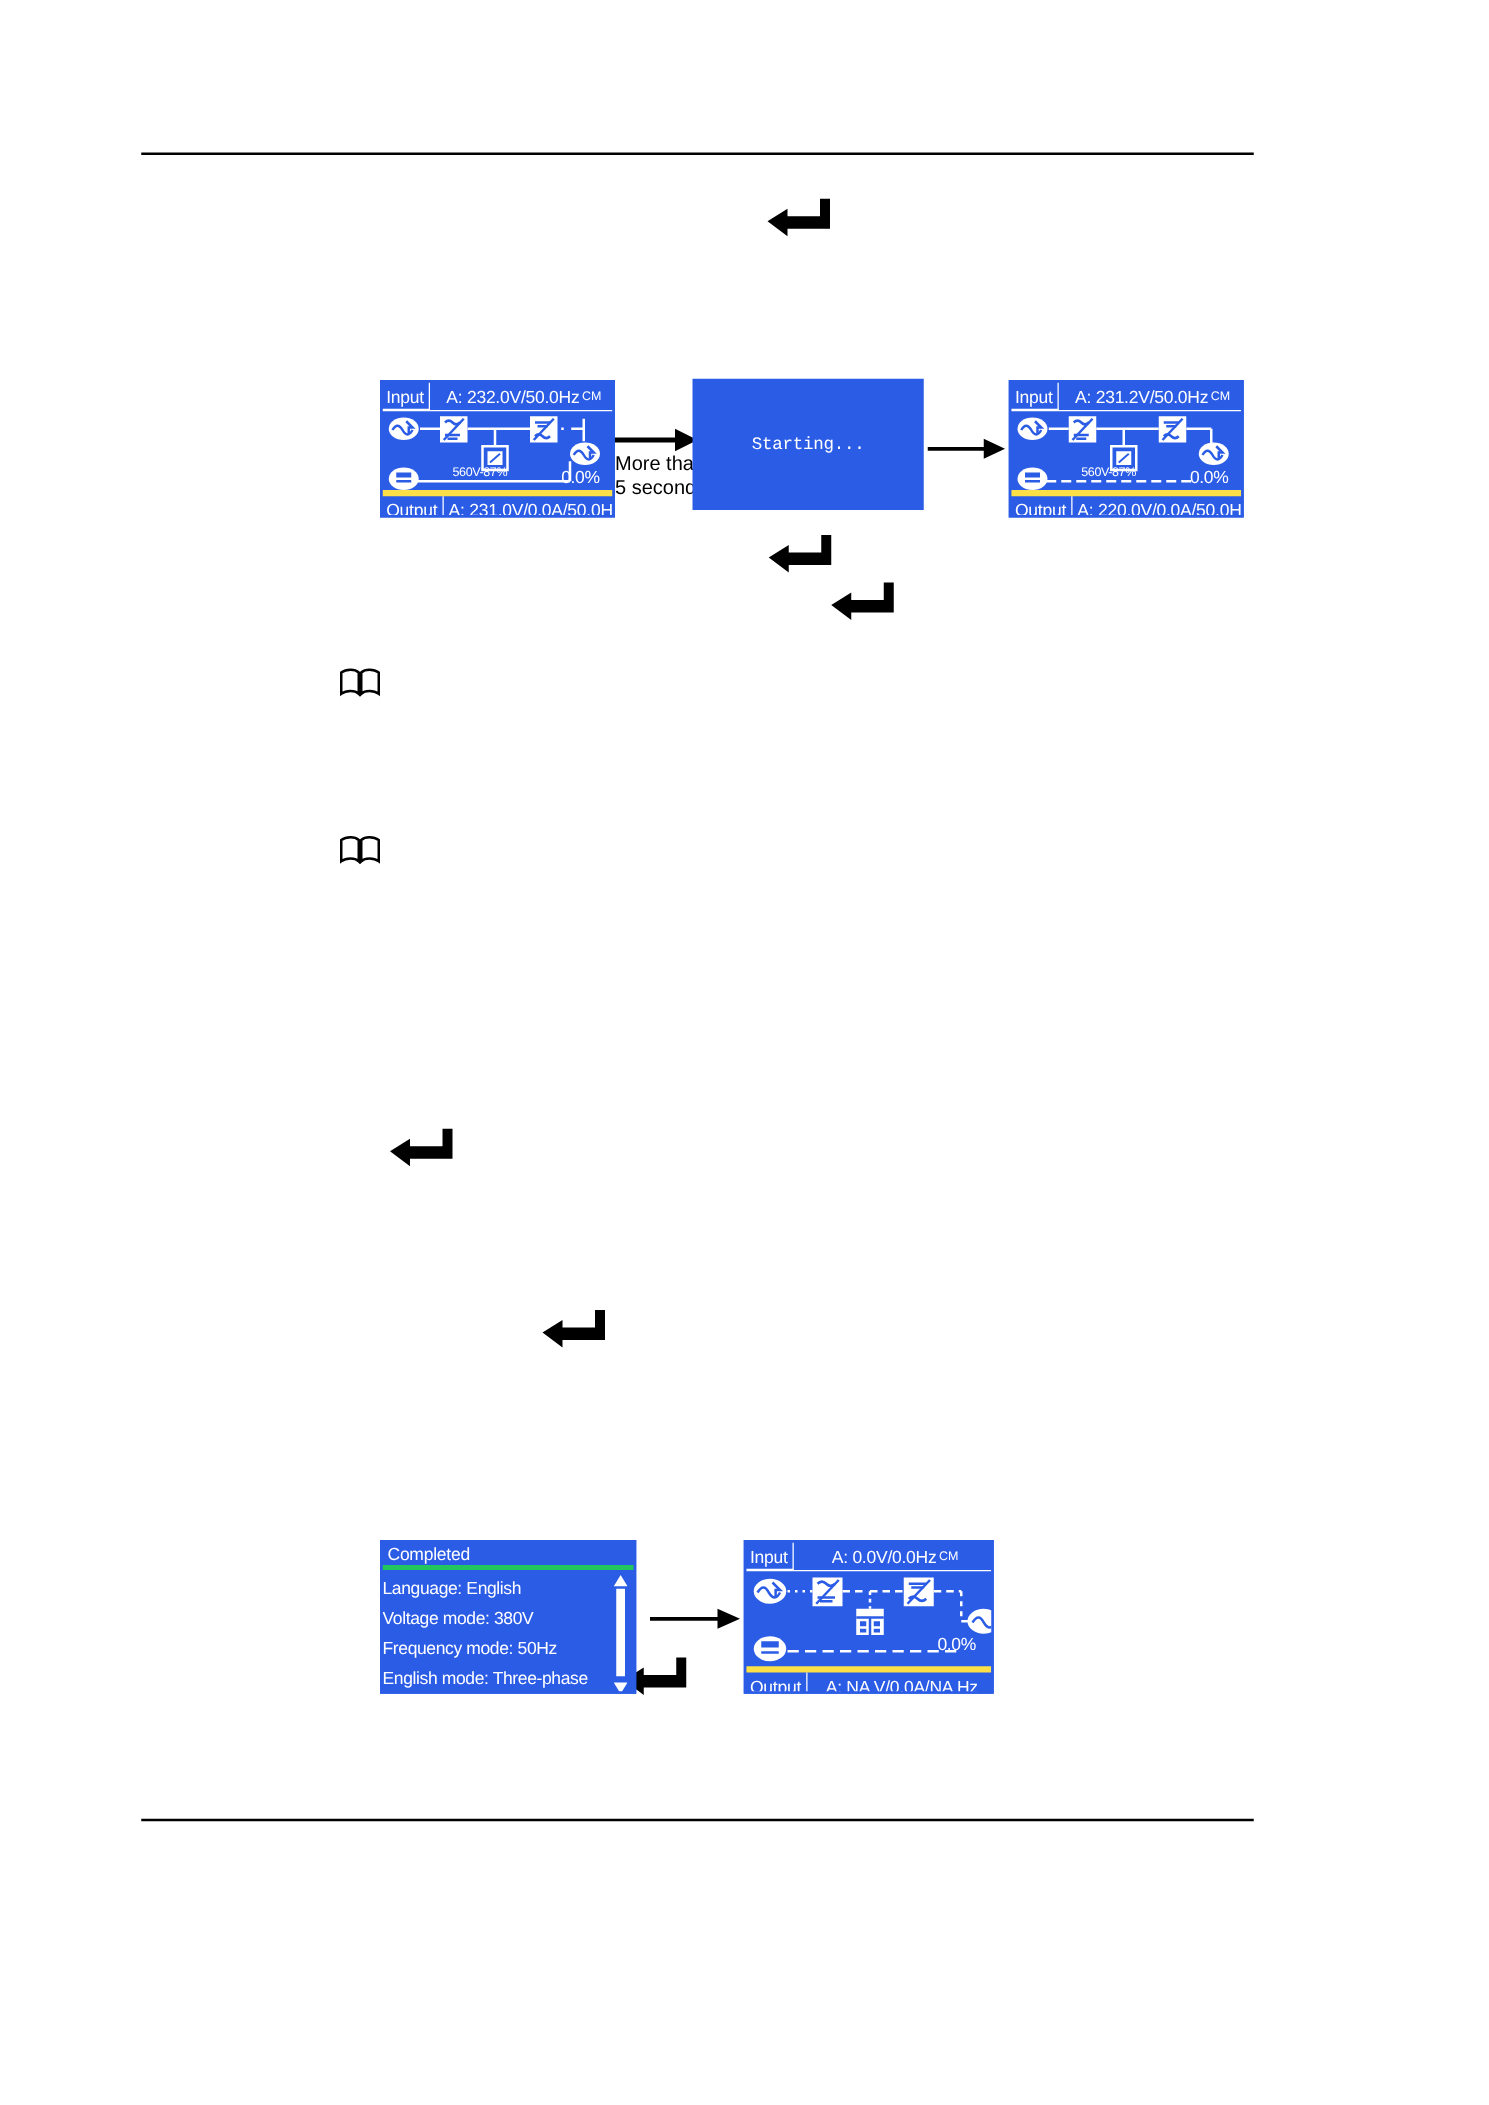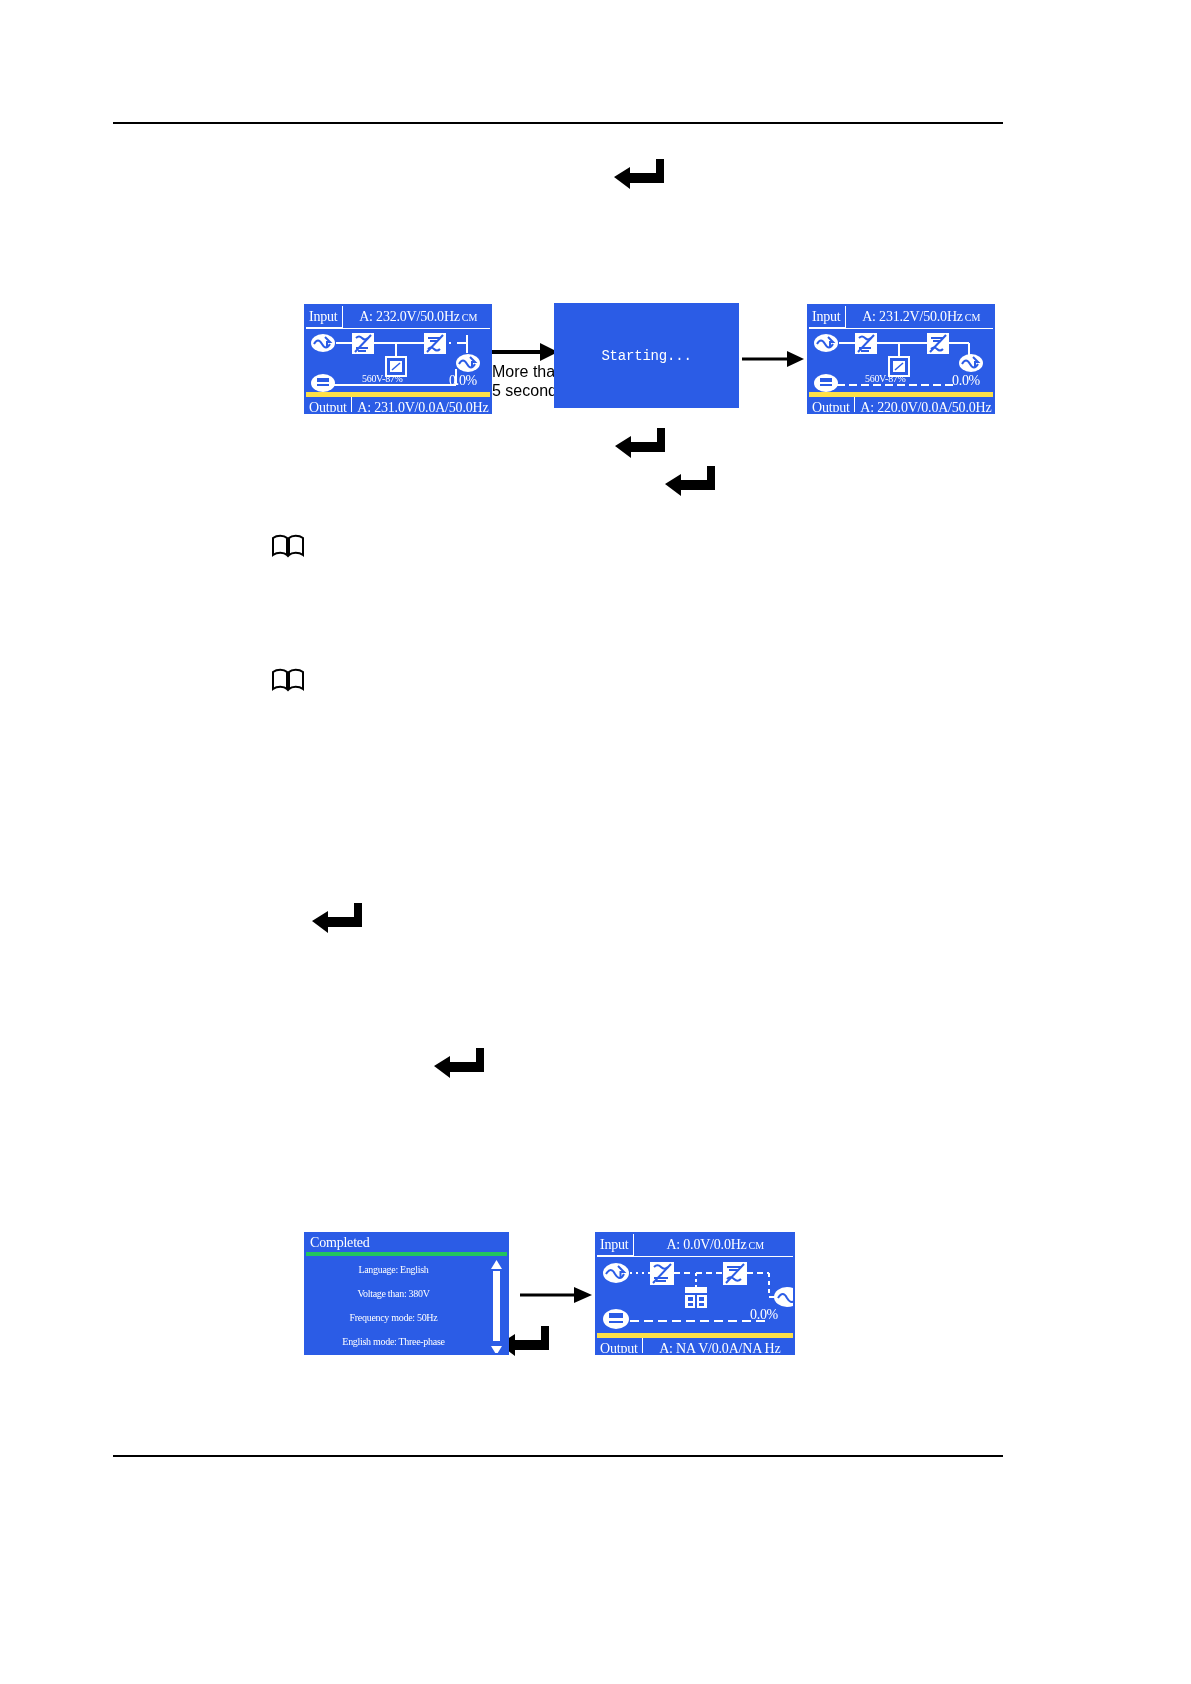--- a/index.html
+++ b/index.html
@@ -43,21 +43,21 @@
   }
   .book-icon svg { display:block; width:100%; height:100%; }
 
   
   .lcd {
     position: absolute;
     background: #2b5ce6;
     border: 2px solid #2b5ce6;
     box-sizing: border-box;
     color: #ffffff;
-    font-family: Liberation Serif, serif;
+    font-family: Liberation Sans, sans-serif;
     overflow: hidden;
   }
   .lcd-row {
     display: flex;
     align-items: center;
     height: 22px;
     font-size: 14px;
     white-space: nowrap;
   }
   .lcd-row .tagbox {
@@ -135,22 +135,22 @@
     height: 22px;
     box-sizing: border-box;
     display: flex;
     align-items: center;
   }
   .menu-list {
     position: relative;
     padding: 2px 0 0 0;
   }
   .menu-item {
-    font-size: 10px;
-    text-align: center;
+    font-size: 14px;
+    text-align: left;
     padding-right: 26px;
     line-height: 24px;
     letter-spacing: -0.3px;
     white-space: nowrap;
   }
   .scrollbar {
     position: absolute;
     right: 5px;
     top: 4px;
     width: 11px;
@@ -391,21 +391,21 @@
     <span class="valbox">A: 220.0V/0.0A/50.0Hz</span>
   </div>
 </div>
 
 <div class="lcd" style="left:304px; top:1232px; width:205px; height:123px;">
 
   <div class="menu-title">Completed</div>
 
   <div class="menu-list">
     <div class="menu-item">Language: English</div>
-    <div class="menu-item">Voltage than: 380V</div>
+    <div class="menu-item">Voltage mode: 380V</div>
     <div class="menu-item">Frequency mode: 50Hz</div>
     <div class="menu-item">English mode: Three-phase</div>
 
     <div class="scrollbar">
       <svg width="11" height="95" viewBox="0 0 11 95">
         <polygon points="5.5,0 11,9 0,9" fill="#ffffff"></polygon>
         <rect x="2" y="11" width="7" height="70" fill="#ffffff"></rect>
         <polygon points="5.5,95 0,86 11,86" fill="#ffffff"></polygon>
       </svg>
     </div>

